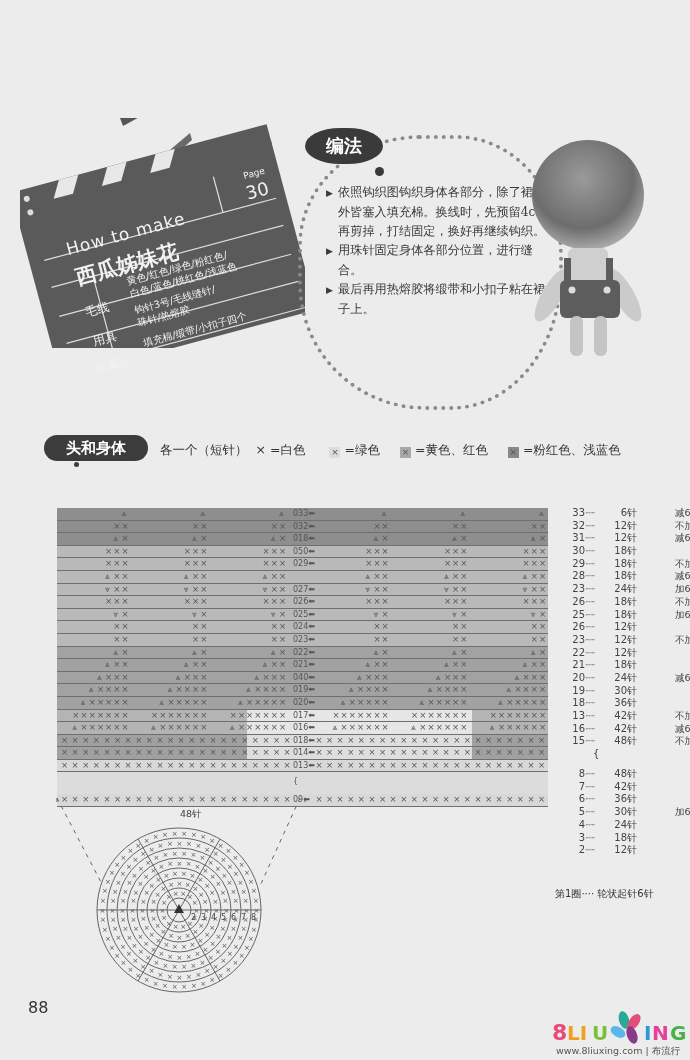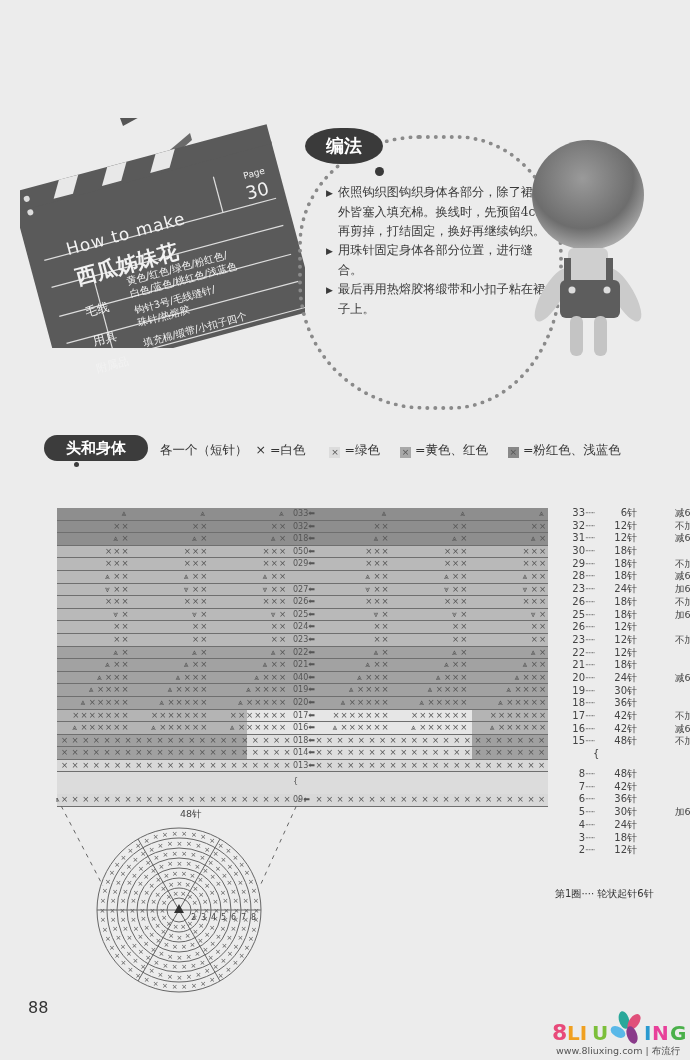--- a/index.html
+++ b/index.html
@@ -797,21 +797,21 @@
     <div class="cnt"><span class="n">23</span><span class="dots">······</span><span class="c">24针</span><span class="note">加6针</span></div>
     <div class="cnt"><span class="n">26</span><span class="dots">······</span><span class="c">18针</span><span class="note">不加减针</span></div>
     <div class="cnt"><span class="n">25</span><span class="dots">······</span><span class="c">18针</span><span class="note">加6针</span></div>
     <div class="cnt"><span class="n">26</span><span class="dots">······</span><span class="c">12针</span></div>
     <div class="cnt"><span class="n">23</span><span class="dots">······</span><span class="c">12针</span><span class="note">不加减针</span></div>
     <div class="cnt"><span class="n">22</span><span class="dots">······</span><span class="c">12针</span></div>
     <div class="cnt"><span class="n">21</span><span class="dots">······</span><span class="c">18针</span></div>
     <div class="cnt"><span class="n">20</span><span class="dots">······</span><span class="c">24针</span><span class="note">减6针</span></div>
     <div class="cnt"><span class="n">19</span><span class="dots">······</span><span class="c">30针</span></div>
     <div class="cnt"><span class="n">18</span><span class="dots">······</span><span class="c">36针</span></div>
-    <div class="cnt"><span class="n">17</span><span class="dots">······</span><span class="c">42针</span><span class="note">不加减针</span></div>
+    <div class="cnt"><span class="n">13</span><span class="dots">······</span><span class="c">42针</span><span class="note">不加减针</span></div>
     <div class="cnt"><span class="n">16</span><span class="dots">······</span><span class="c">42针</span><span class="note">减6针</span></div>
     <div class="cnt"><span class="n">15</span><span class="dots">······</span><span class="c">48针</span><span class="note">不加减针</span></div>
     <div class="cnt" style="height: 20px;">
       <span style="position: absolute; left: 30px;">{</span>
     </div>
     <div class="cnt"><span class="n">8</span><span class="dots">······</span><span class="c">48针</span></div>
     <div class="cnt"><span class="n">7</span><span class="dots">······</span><span class="c">42针</span></div>
     <div class="cnt"><span class="n">6</span><span class="dots">······</span><span class="c">36针</span></div>
     <div class="cnt"><span class="n">5</span><span class="dots">······</span><span class="c">30针</span><span class="note">加6针</span></div>
     <div class="cnt"><span class="n">4</span><span class="dots">······</span><span class="c">24针</span></div>

